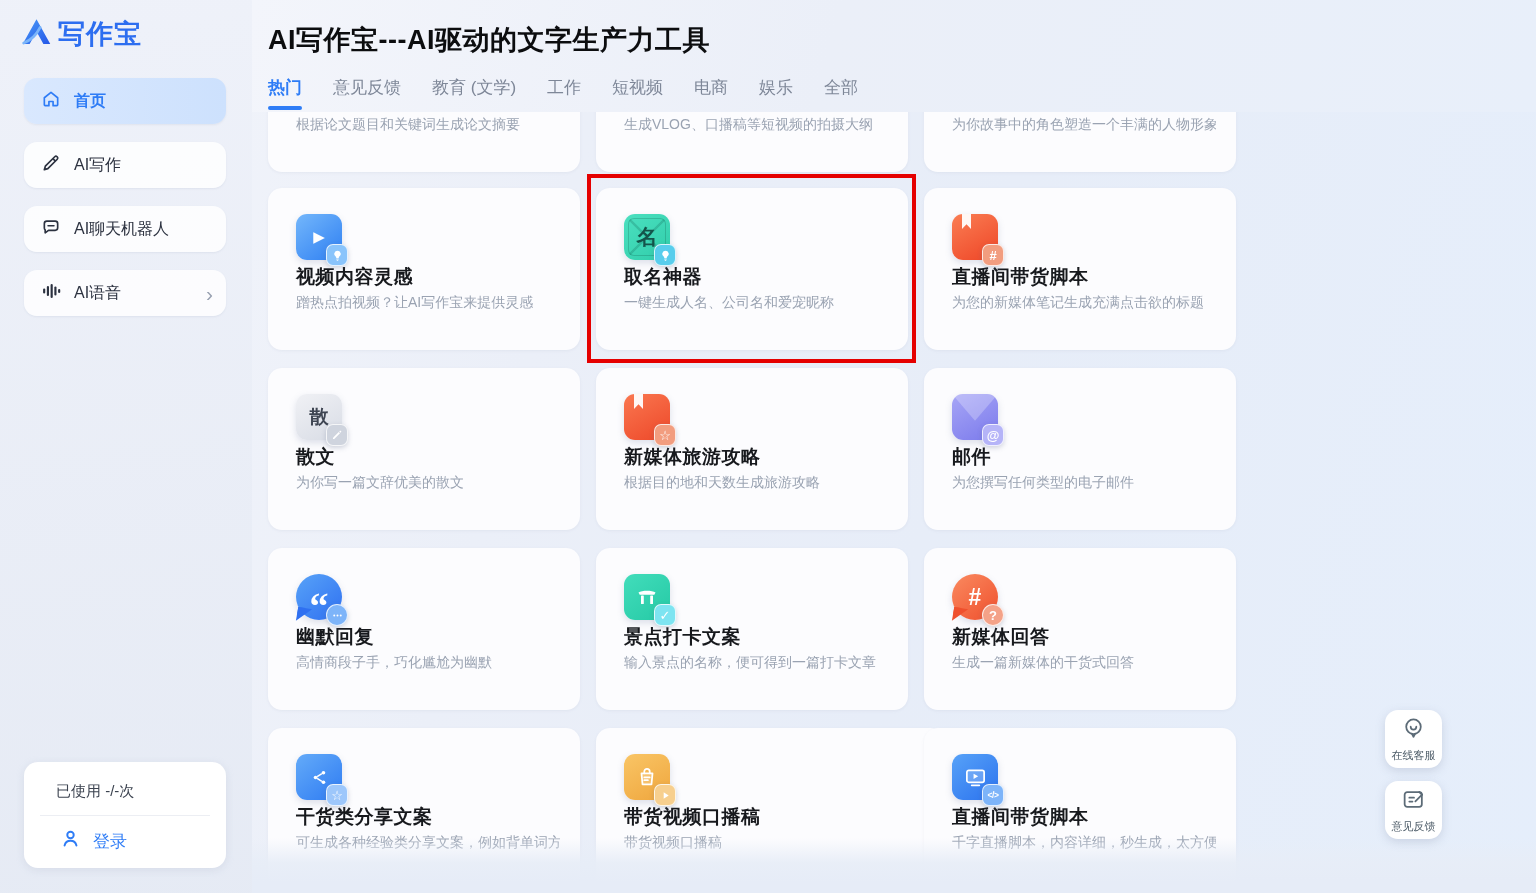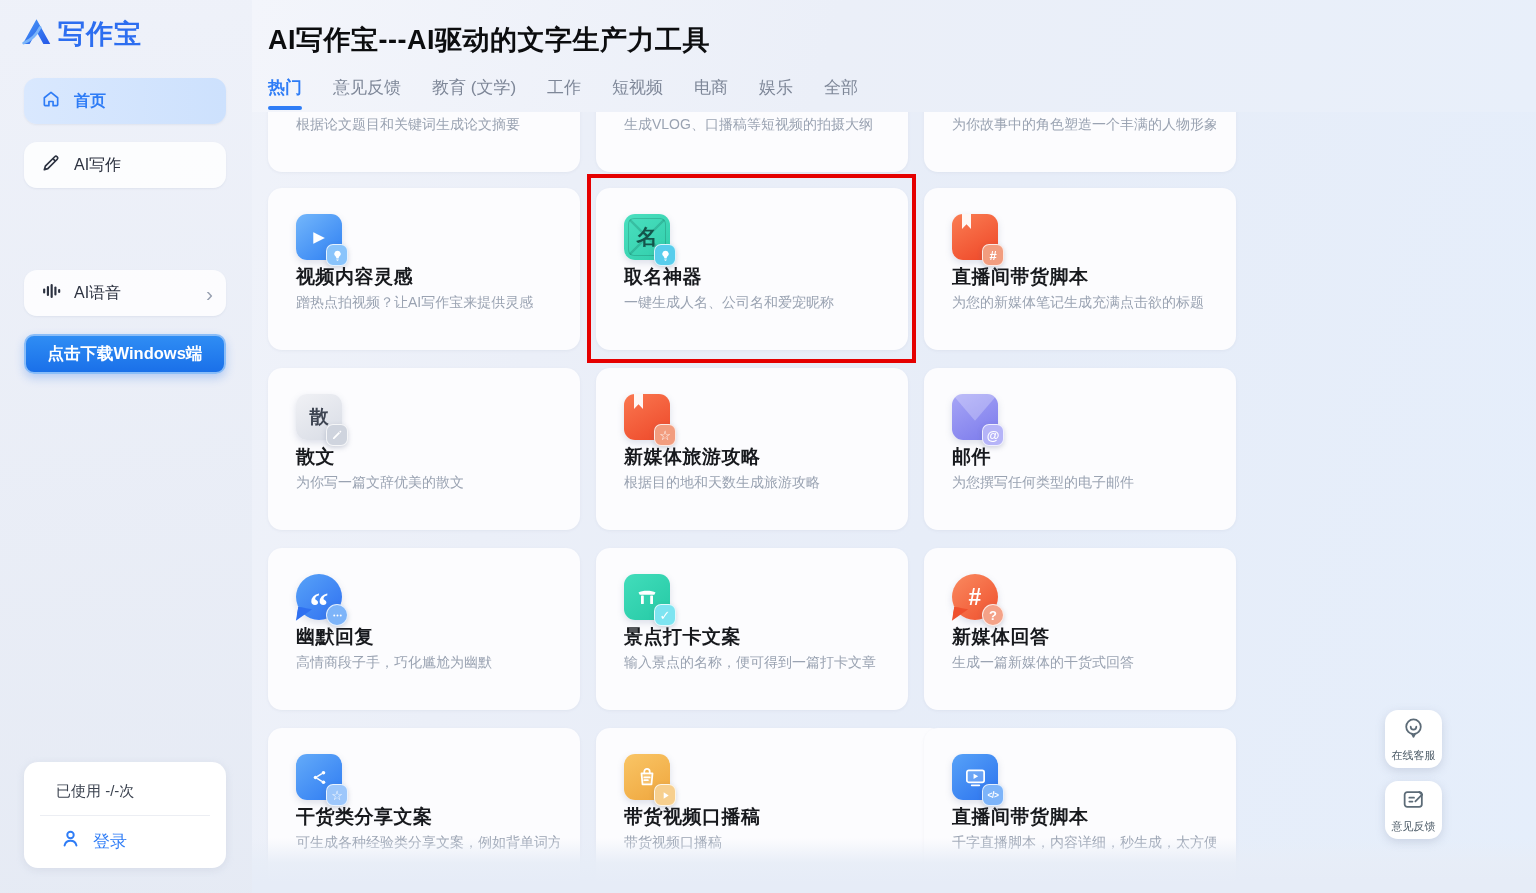--- a/index.html
+++ b/index.html
@@ -301,36 +301,44 @@
 
   <div class="nav-item active" style="top:78px">
     <span>
       <svg width="20" height="20" viewBox="0 0 24 24" fill="none" stroke="currentColor" stroke-width="2" stroke-linejoin="round">
         <path d="M4 10.5 12 4l8 6.5V19a1 1 0 0 1-1 1h-4.5v-5h-5v5H5a1 1 0 0 1-1-1z"></path>
       </svg>
     </span>
     <span>首页</span>
   </div>
 
+  <div class="nav-item" style="top:206px">
+    <span>
+      <svg width="20" height="20" viewBox="0 0 24 24" fill="none" stroke="#2c3240" stroke-width="2" stroke-linejoin="round">
+        <path d="M7 5h10a3 3 0 0 1 3 3v5a3 3 0 0 1-3 3H9l-4 3v-3.5A3 3 0 0 1 4 13V8a3 3 0 0 1 3-3z"></path>
+        <path d="M8.5 10.5h7" stroke-linecap="round"></path>
+      </svg>
+    </span>
+    <span>AI聊天机器人</span>
+  </div>
 
   <div class="nav-item" style="top:270px">
     <span>
       <svg width="20" height="20" viewBox="0 0 24 24" fill="#2c3240">
         <rect x="2.5" y="9" width="2.6" height="6" rx="1.3"></rect>
         <rect x="7" y="6" width="2.6" height="12" rx="1.3"></rect>
         <rect x="11.5" y="3.5" width="2.6" height="17" rx="1.3"></rect>
         <rect x="16" y="6.5" width="2.6" height="11" rx="1.3"></rect>
         <rect x="20.5" y="9.5" width="2.6" height="5" rx="1.3"></rect>
       </svg>
     </span>
     <span>AI语音</span>
     <span class="nav-chevron">›</span>
   </div>
 
-  <div id="download-btn">点击下载Windows端</div>
 
   <div id="usage-card">
     <div id="usage-text">已使用 -/-次</div>
     <div id="usage-divider"></div>
     <div id="login-row">
       <span>
         <svg width="21" height="21" viewBox="0 0 24 24" fill="none" stroke="#2e7cf6" stroke-width="2.2" stroke-linecap="round">
           <circle cx="12" cy="8" r="3.7"></circle>
           <path d="M5.2 20a7 7 0 0 1 13.6 0"></path>
         </svg>

